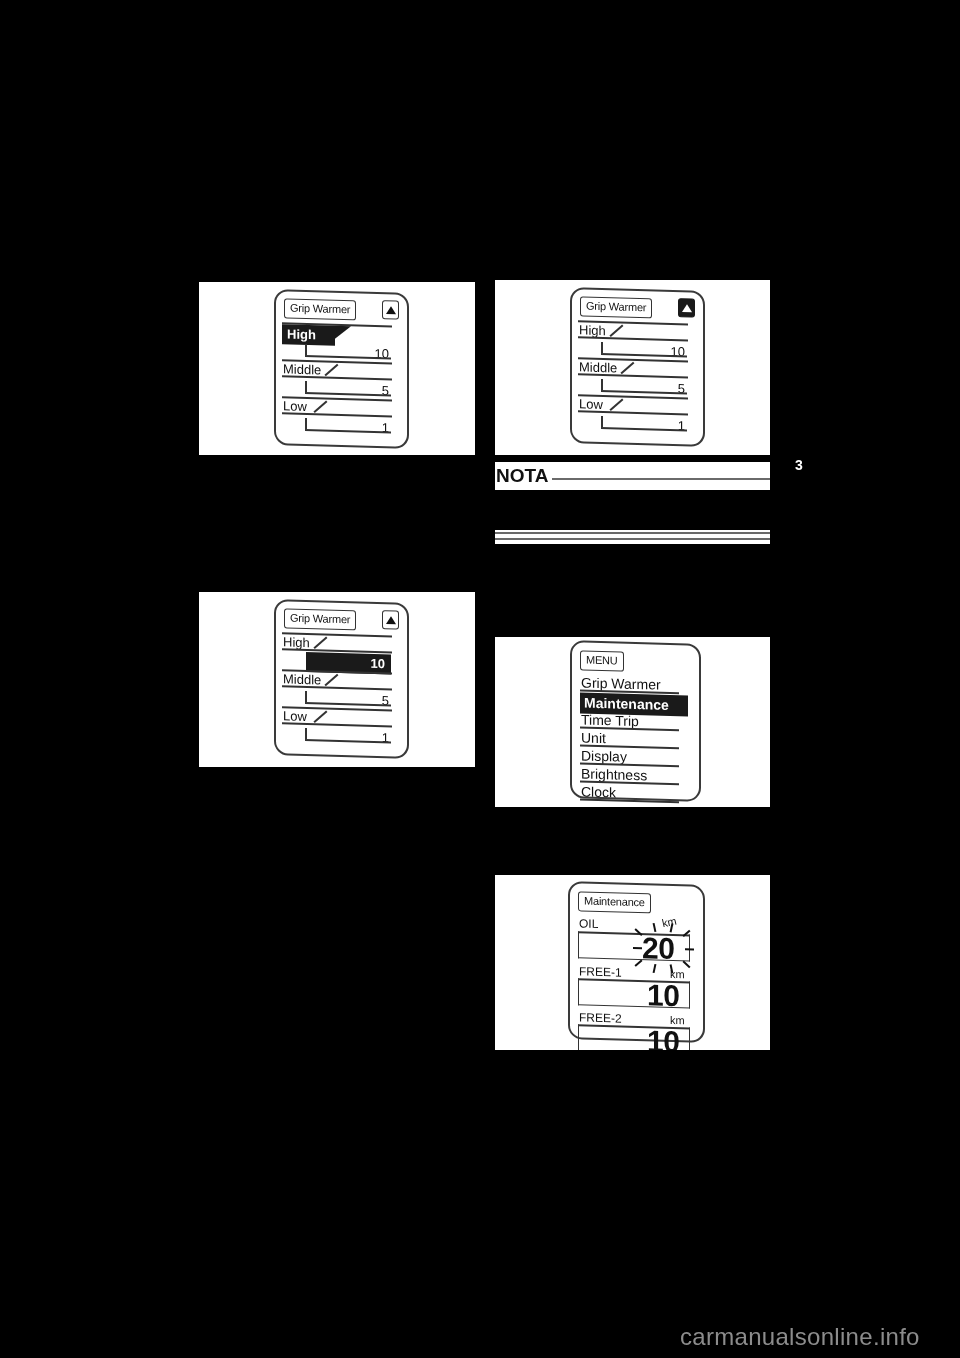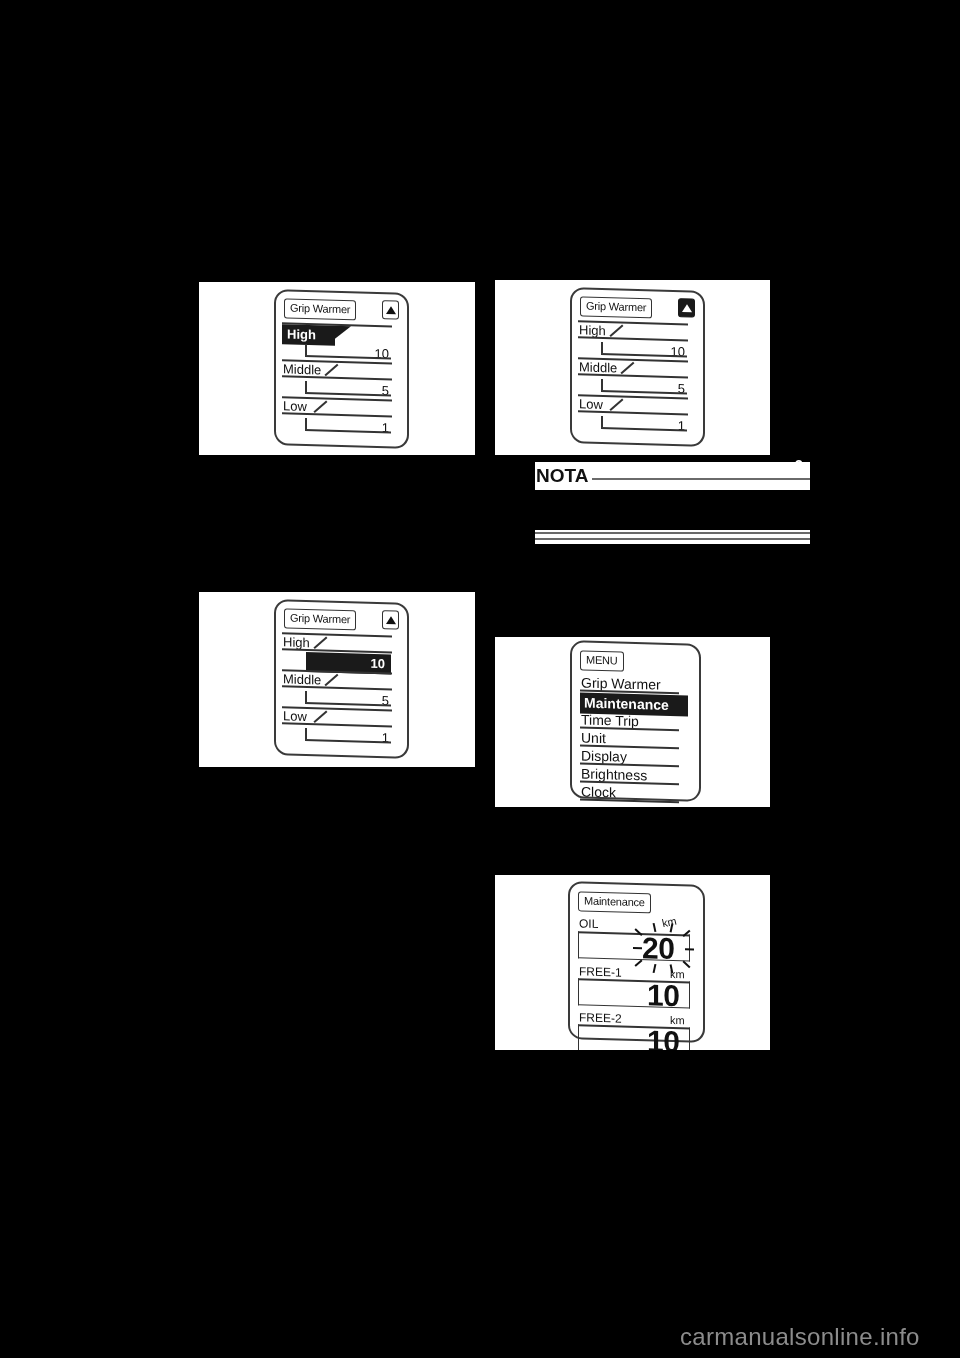--- a/index.html
+++ b/index.html
@@ -300,21 +300,21 @@
       <div class="vtick" style="left:29px; top:126px; height:11px;"></div>
       <div class="val" style="left:70px; top:127px; width:43px;">1</div>
       <div class="rule" style="left:29px; top:137px; width:86px;"></div>
 
     </div>
   </div>
 </div>
 
 <div class="page-num" style="left:795px; top:458px;">3</div>
 
-<div class="nota-wrap" style="left:495px; top:462px; width:275px; height:82px;margin-left:40px;">
+<div class="nota-wrap" style="left:495px; top:462px; width:275px; height:82px;">
 
   <div class="nota-band" style="left:0; top:0; width:275px; height:28px;"></div>
   <div class="nota-title" style="left:1px; top:4px;">NOTA</div>
   <div class="nota-line" style="left:57px; top:16px; width:218px;"></div>
 
   <div class="nota-band" style="left:0; top:24px; width:275px; height:4px;"></div>
   <div class="nota-body" style="left:1px; top:24px; clip-path: inset(0 0 82% 0);">Order now configured to 10 (el primer</div>
 
   <div class="nota-band" style="left:0; top:68px; width:275px; height:14px;"></div>
   <div class="nota-rule" style="left:0; top:70px; width:275px;"></div>

